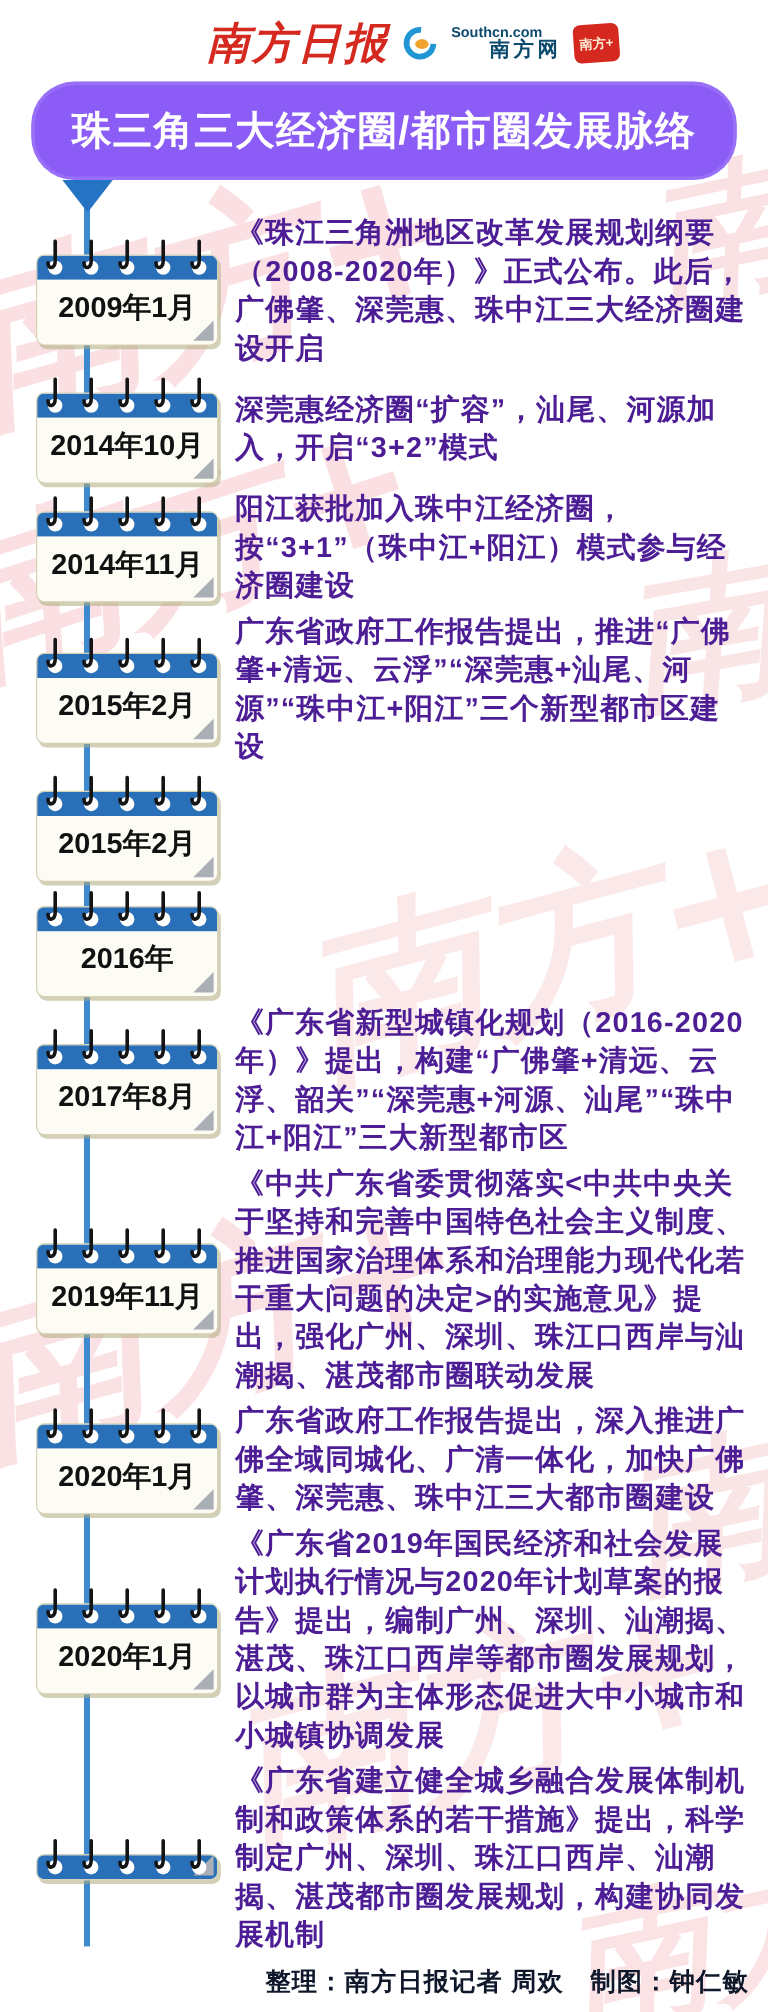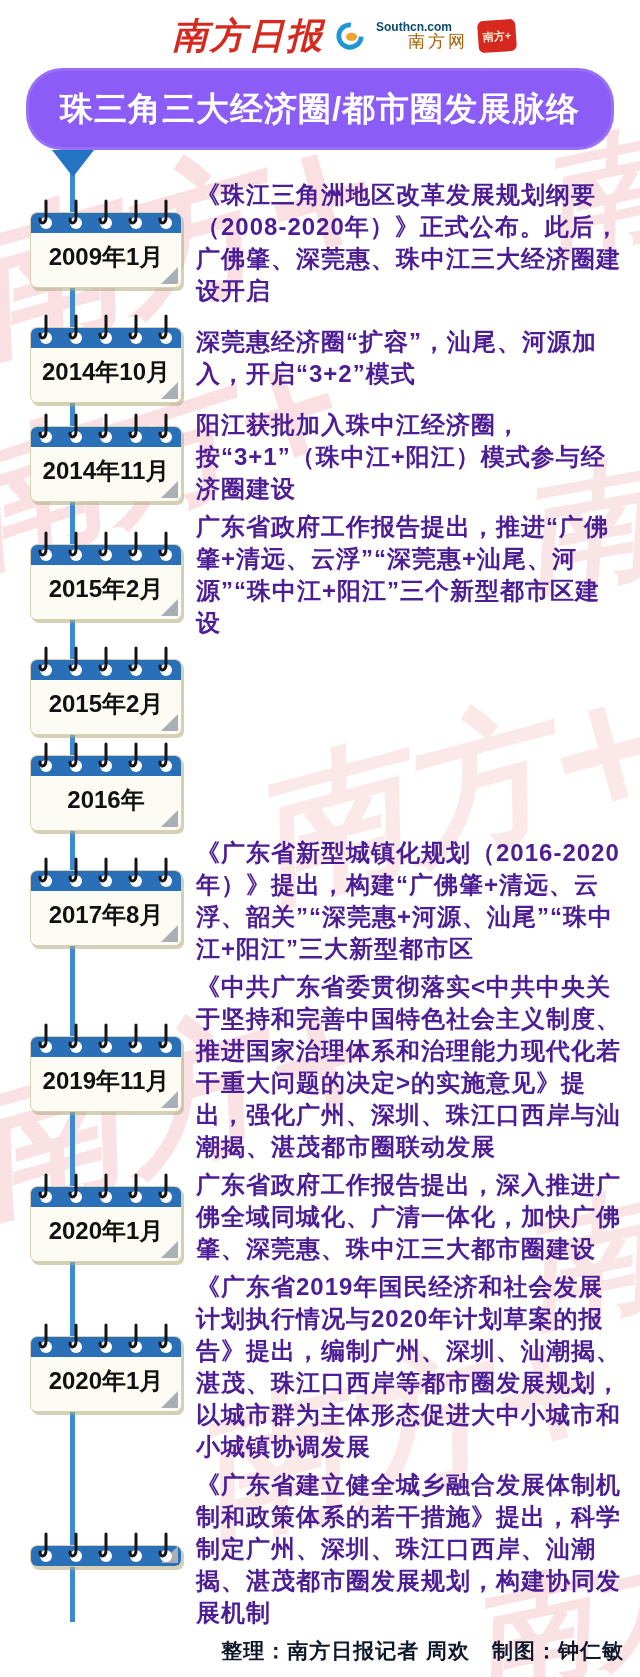--- a/index.html
+++ b/index.html
@@ -20,21 +20,21 @@
     position:relative; z-index:2; height:58px; display:flex;
     align-items:center; justify-content:center; gap:10px; padding-top:14px;padding-left:48px;
   }
   .masthead {
     font-family:"DejaVu Serif",serif; font-weight:bold; font-style:italic;
     font-size:36px; color:#d5281e; letter-spacing:2px;
   }
   .globe { width:32px; height:32px; }
   .sitename { display:flex; flex-direction:column; line-height:1.05; }
   .sitename .en { font-size:12px; font-weight:bold; color:#0c4a6e; }
-  .sitename .cn { font-size:17px; font-weight:normal; color:#a16207; letter-spacing:3px;margin-left:32px; }
+  .sitename .cn { font-size:17px; font-weight:bold; color:#0c4a6e; letter-spacing:3px;margin-left:32px; }
   .stamp {
     width:38px; height:32px; background:#d5281e; border-radius:6px;
     display:flex; align-items:center; justify-content:center;
     color:#ffe9d2; font-size:11px; font-weight:bold; transform:rotate(-4deg);
   }
   
   .banner {
     position:relative; z-index:2; margin:10px 26px 0;
     height:82px; border-radius:36px; background:#8b5cf6;
     display:flex; align-items:center; justify-content:center;

